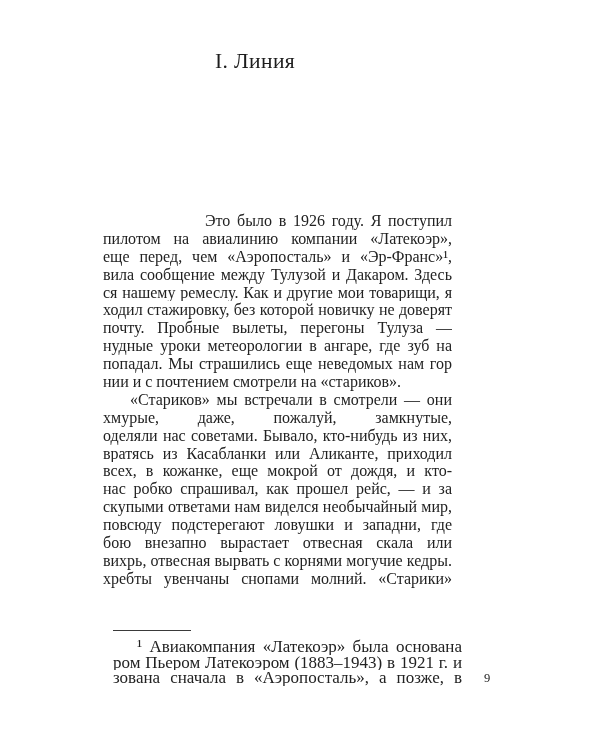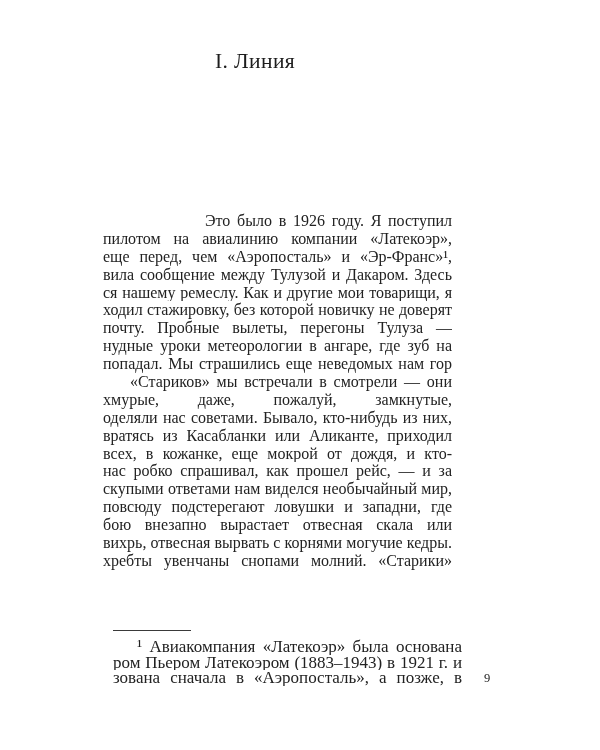--- a/index.html
+++ b/index.html
@@ -90,20 +90,21 @@
     <div class="para para-opening">
         <div class="line">Это было в 1926 году. Я поступил тогда</div>
         <div class="line">пилотом на авиалинию компании «Латекоэр», которая,</div>
         <div class="line">еще перед, чем «Аэропосталь» и «Эр-Франс»¹, устано-</div>
         <div class="line">вила сообщение между Тулузой и Дакаром. Здесь я учил-</div>
         <div class="line">ся нашему ремеслу. Как и другие мои товарищи, я про-</div>
         <div class="line">ходил стажировку, без которой новичку не доверят</div>
         <div class="line">почту. Пробные вылеты, перегоны Тулуза — Перпиньян,</div>
         <div class="line">нудные уроки метеорологии в ангаре, где зуб на зуб не</div>
         <div class="line">попадал. Мы страшились еще неведомых нам гор Испа-</div>
+        <div class="line">нии и с почтением смотрели на «стариков».</div>
       </div>
     <div class="para para-normal">
         <div class="line">«Стариков» мы встречали в смотрели — они были</div>
         <div class="line">хмурые, даже, пожалуй, замкнутые, снисходительно</div>
         <div class="line">оделяли нас советами. Бывало, кто-нибудь из них, воз-</div>
         <div class="line">вратясь из Касабланки или Аликанте, приходил позже</div>
         <div class="line">всех, в кожанке, еще мокрой от дождя, и кто-нибудь из</div>
         <div class="line">нас робко спрашивал, как прошел рейс, — и за краткими,</div>
         <div class="line">скупыми ответами нам виделся необычайный мир, где</div>
         <div class="line">повсюду подстерегают ловушки и западни, где перед то-</div>

